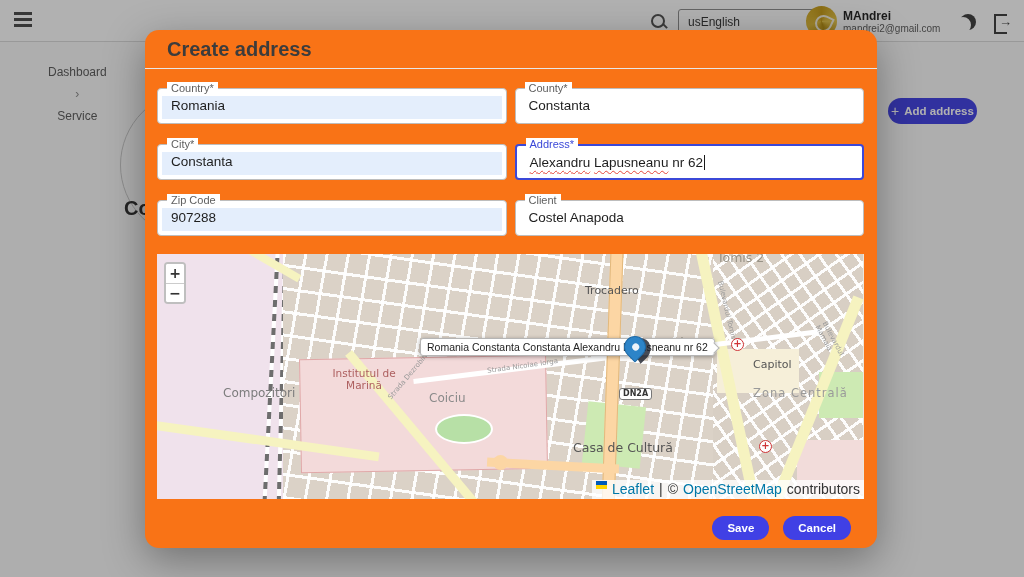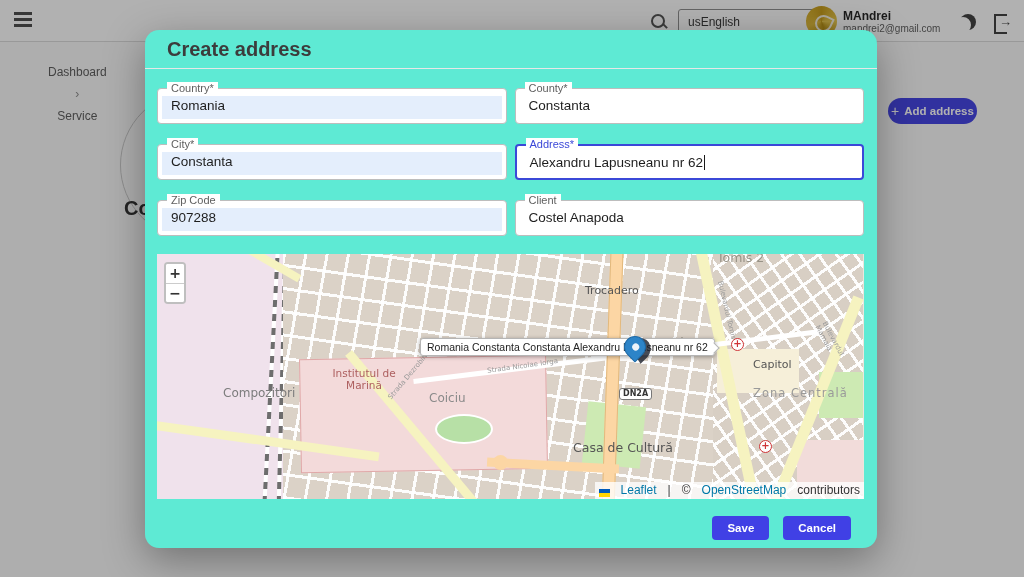--- a/index.html
+++ b/index.html
@@ -45,36 +45,36 @@
   .bg-circle { position:absolute; left:120px; top:90px; width:150px; height:150px; border-radius:50%;
                border:1px solid #c9c9c9; }
   .bg-heading { position:absolute; left:124px; top:197px; font-size:20px; font-weight:bold; color:#2e2e2e; }
   .add-btn { position:absolute; left:888px; top:98px; width:89px; height:26px; border-radius:14px;
              background:#4040e5; color:#fff; font-size:11.5px; font-weight:bold;
              display:flex; align-items:center; justify-content:center; gap:5px; cursor:pointer; }
   .add-btn .plus { font-size:14px; font-weight:normal; }
 
   
   .overlay { position:absolute; inset:0; background:rgba(18,18,18,0.33); z-index:5; }
-  .modal { position:absolute; left:145px; top:30px; width:732px; height:518px; background:#5eead4;
+  .modal { position:absolute; left:145px; top:30px; width:732px; height:518px; background:#f97316;
            border-radius:14px; z-index:10; box-shadow:0 12px 40px rgba(0,0,0,.35); }
   .modal-header { height:39px; display:flex; align-items:center; padding-left:22px;
                   border-bottom:1px solid #e7e7e7; }
   .modal-title { font-size:20px; font-weight:600; color:#3c3c3c; }
 
   .form-grid { margin:19px 13px 0 12px; display:grid; grid-template-columns:1fr 1fr; gap:20px 8px; }
   .field { position:relative; height:36px; border:1px solid #bdbdbd; border-radius:4px; background:#fff; }
   .field .flabel { position:absolute; top:-7px; left:9px; background:#fff; padding:0 4px;
                    font-size:11px; line-height:13px; color:#5f5f5f; }
   .field .val { position:absolute; left:4px; right:4px; top:7px; bottom:4px; padding:2px 0 0 9px;
                 font-size:13.5px; color:#1e1e1e; white-space:nowrap; overflow:hidden; }
   .field.autofill .val { background:#e4eefc; }
   .field.focused { border:2px solid #3b48d8; }
   .field.focused .flabel { color:#3b48d8; top:-8px; }
-  .misspell { text-decoration-style:wavy; text-decoration-color:#e5453a;
+  .misspell { text-decoration:underline; text-decoration-style:wavy; text-decoration-color:#e5453a;
               text-decoration-thickness:1px; text-underline-offset:3px; }
   .caret { display:inline-block; width:1.5px; height:15px; background:#1a1a1a; vertical-align:-3px;
            margin-left:1px; }
 
   
   .map { position:relative; margin:18px 13px 0 12px; height:245px; overflow:hidden;
          background:#ece6dd; font-family:"DejaVu Sans", sans-serif; cursor:grab; }
   .m { position:absolute; }
   .pink-left { left:0; top:0; width:132px; height:245px; background:#f0e2ec; }
   .rail { left:112px; top:-10px; width:4px; height:270px; transform:rotate(3deg);
@@ -140,30 +140,30 @@
                 border-radius:50% 50% 50% 0; transform:rotate(-45deg) skewX(-12deg) scale(.95); }
   .pin { left:467px; top:82px; width:22px; height:22px; background:#2d84c8;
          border:1px solid #1f6aa6; border-radius:50% 50% 50% 0; transform:rotate(-45deg); }
   .pin::after { content:""; position:absolute; left:6.5px; top:6.5px; width:7px; height:7px;
                 border-radius:50%; background:#eef4fa; }
   .zoomctl { left:7px; top:8px; width:22px; background:#fff; border:2px solid rgba(0,0,0,.25);
              border-radius:4px; overflow:hidden; }
   .zbtn { width:100%; height:19px; text-align:center; font-size:14px; font-weight:bold; color:#333;
           line-height:19px; cursor:pointer; background:#fff; }
   .zbtn + .zbtn { border-top:1px solid #ccc; }
-  .attrib { right:0; bottom:0; background:rgba(255,255,255,.78); font-size:12px; color:#333;
-            padding:1px 4px 2px 4px; display:flex; align-items:flex-end; gap:11px;
+  .attrib { right:0; bottom:0; background:rgba(255,255,255,.78); font-size:14px; color:#333;
+            padding:1px 4px 2px 4px; display:flex; align-items:flex-start; gap:5px;
             font-family:"Liberation Sans",sans-serif; }
   .ua-flag { display:inline-block; width:11px; height:8px;
              background:linear-gradient(#005bbb 0 50%, #ffd500 50% 100%); }
   .alink { color:#0078a8; cursor:pointer; }
 
   
   .modal-footer { position:absolute; right:26px; bottom:8px; display:flex; gap:14px; }
-  .btn { height:24px; border-radius:4px; background:#4040e5; color:#fff; font-size:11.5px;
+  .btn { height:24px; border-radius:12px; background:#4040e5; color:#fff; font-size:11.5px;
          font-weight:bold; border:none; padding:0 15px; display:flex; align-items:center;
          cursor:pointer; font-family:"Liberation Sans",sans-serif; }
 </style>
 </head>
 <body>
 
 <div class="app">
   <div class="topbar">
     <div class="hamburger"></div>
     <div class="search"></div>

